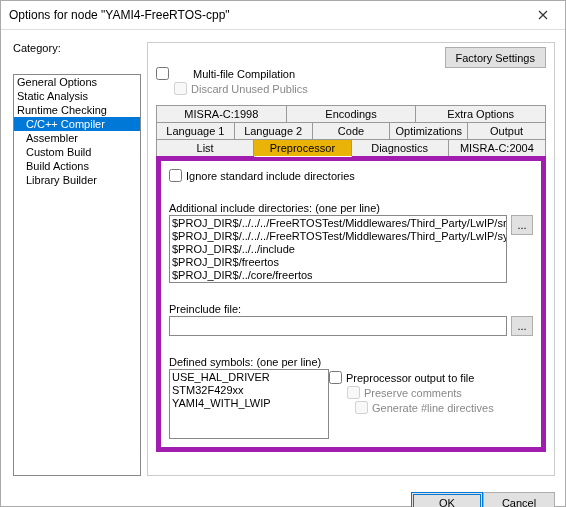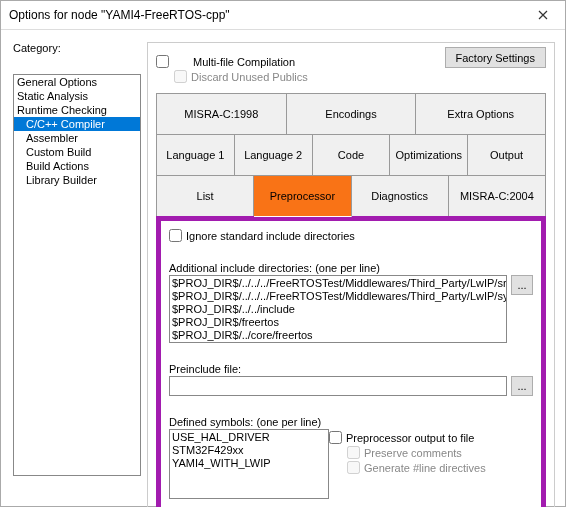--- a/index.html
+++ b/index.html
@@ -16,28 +16,28 @@
 .cat-item { padding: 1px 3px; cursor: pointer; white-space: nowrap; }
 .cat-item.indent { padding-left: 12px; }
 .cat-item.selected { background: #0078d7; color: #fff; }
 .right { flex: 1; border: 1px solid #ccc; padding: 8px 8px 8px 8px; position: relative; }
 .factory { position: absolute; top: 4px; right: 8px; }
 button { background: #e1e1e1; border: 1px solid #adadad; padding: 2px 10px; cursor: pointer; height: 21px; }
 button.default { border: 1px solid #0078d7; outline: 1px solid #0078d7; outline-offset: -3px; }
 .chk { display: flex; align-items: center; gap: 4px; }
 .chk input { margin: 0; width: 13px; height: 13px; }
 .chk.disabled { color: #888; }
-.mfc { margin-top: 4px; gap: 24px; }
+.mfc { margin-top: 16px; gap: 24px; }
 .dup { margin-left: 18px; margin-top: 2px; }
 .tabs { margin-top: 10px; }
 .tabrow { display: flex; }
-.tab { border: 1px solid #999; border-bottom: none; background: #f0f0f0; padding: 14px 0; text-align: center; cursor: pointer; flex: 1; position: relative; }
+.tab { border: 1px solid #999; border-bottom: none; background: #f0f0f0; padding: 2px 0; text-align: center; cursor: pointer; flex: 1; position: relative; }
 .tabrow + .tabrow .tab { border-top: 1px solid #999; }
 .tab + .tab { border-left: none; }
-.tab.active { background: #f97316; z-index: 2; border-bottom: 1px solid #fff; margin-bottom: -1px; }
+.tab.active { background: #eab308; z-index: 2; border-bottom: 1px solid #fff; margin-bottom: -1px; }
 .tabcontent { border: 5px solid #a21caf; padding: 8px; background: #fff; }
 .label { margin-top: 20px; margin-bottom: 1px; }
 .row { display: flex; gap: 4px; align-items: stretch; }
 textarea { resize: none; border: 1px solid #888; font-family: inherit; font-size: 11px; padding: 1px 2px; line-height: 13px; white-space: pre; overflow: auto; }
 .include-area { flex: 1; height: 68px; overflow-x: hidden; }
 .browse { width: 22px; height: 20px; border: 1px solid #adadad; background: #e1e1e1; display: flex; align-items: center; justify-content: center; cursor: pointer; align-self: flex-start; }
 input[type=text] { border: 1px solid #888; height: 20px; padding: 1px 3px; }
 .defrow { display: flex; margin-top: 1px; }
 .defsym { width: 160px; height: 70px; }
 .rightcol { flex: 1; padding-top: 2px; }
@@ -127,21 +127,21 @@
 YAMI4_WITH_LWIP</textarea>
             <div class="rightcol">
               <label class="chk">
                 <input type="checkbox" style="">
                 <span>Preprocessor output to file</span>
               </label>
               <label class="chk disabled" style="margin-left:18px">
                 <input type="checkbox" disabled="" style="">
                 <span>Preserve comments</span>
               </label>
-              <label class="chk disabled" style="margin-left:18px">
+              <label class="chk disabled" style="margin-left:26px">
                 <input type="checkbox" disabled="" style="">
                 <span>Generate #line directives</span>
               </label>
             </div>
           </div>
         </div>
       </div>
     </div>
   </div>
   <div class="footer">

